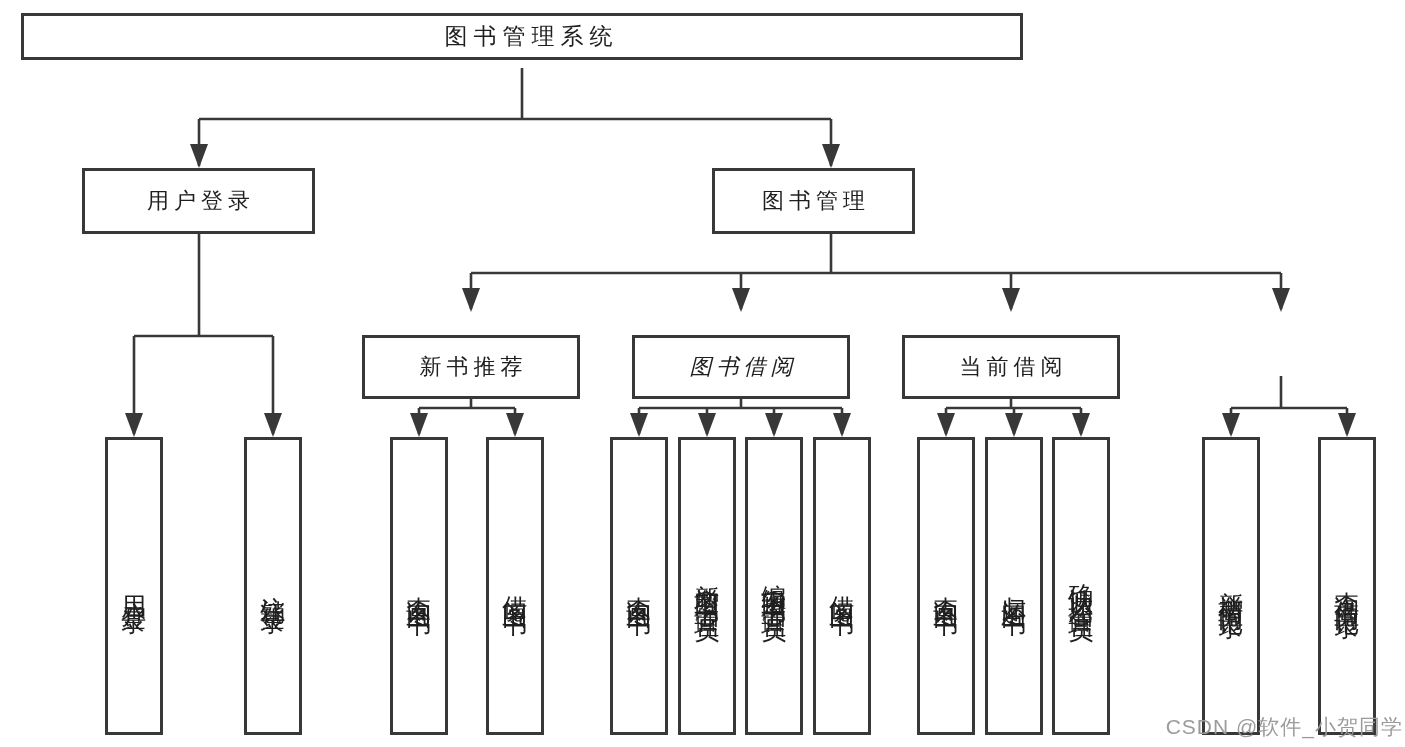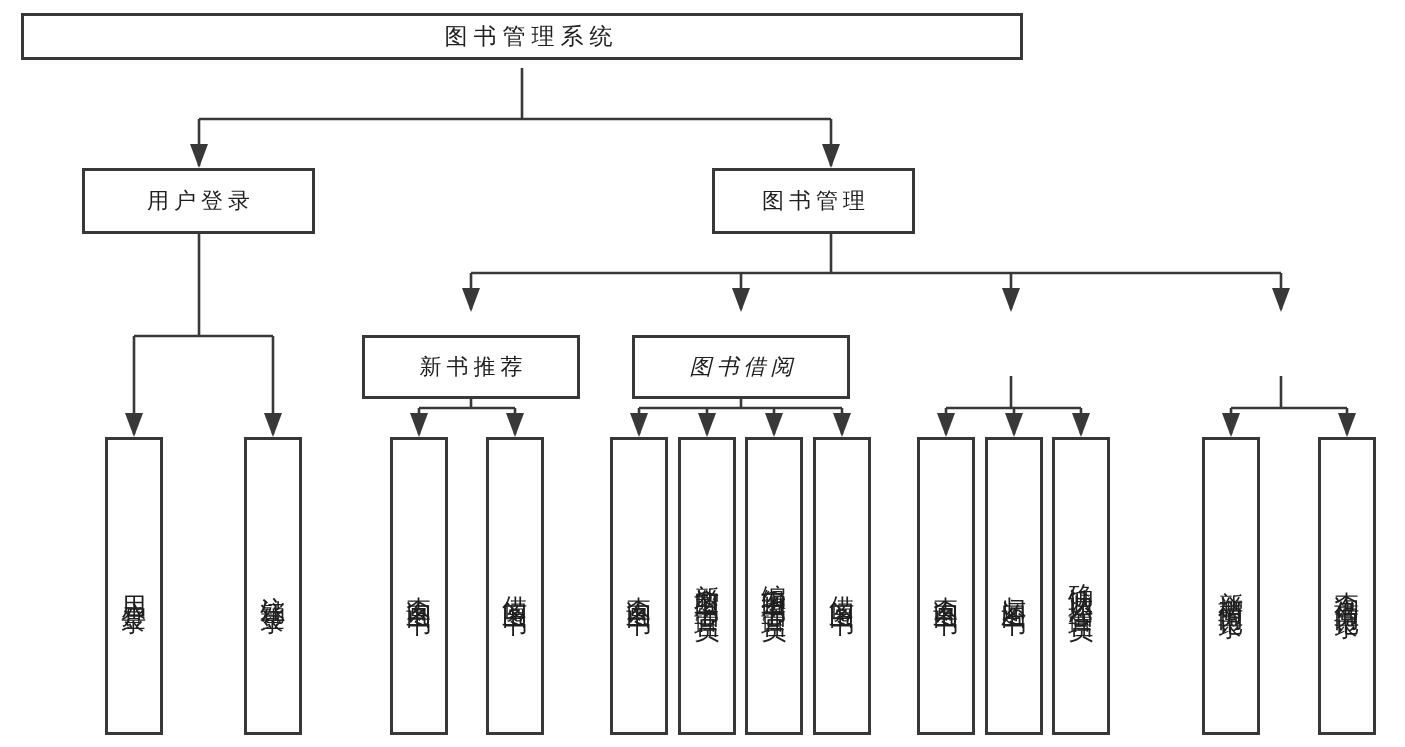--- a/index.html
+++ b/index.html
@@ -133,32 +133,34 @@
     </g>
   </svg>
 
   <div class="node node-root">图书管理系统</div>
 
   <div class="node node-l2 pos-a">用户登录</div>
   <div class="node node-l2 pos-b">图书管理</div>
 
   <div class="node node-l3 pos-1">新书推荐</div>
   <div class="node node-l3 pos-2">图书借阅</div>
+  <div class="node node-l3 pos-3">当前借阅</div>
 
   <div class="node node-leaf leaf-1">用户登录</div>
   <div class="node node-leaf leaf-2">注销登录</div>
 
   <div class="node node-leaf leaf-3">查询图书</div>
   <div class="node node-leaf leaf-4">借阅图书</div>
 
   <div class="node node-leaf leaf-5">查询图书</div>
   <div class="node node-leaf leaf-6">新增图书（管理员）</div>
   <div class="node node-leaf leaf-7">编辑图书（管理员）</div>
   <div class="node node-leaf leaf-8">借阅图书</div>
 
   <div class="node node-leaf leaf-9">查询图书</div>
   <div class="node node-leaf leaf-10">归还图书</div>
   <div class="node node-leaf leaf-11">确认归还（管理员）</div>
 
   <div class="node node-leaf leaf-12">新增借阅记录</div>
   <div class="node node-leaf leaf-13">查询借阅记录</div>
 
+  <div class="watermark">CSDN @软件_小贺同学</div>
 </div>
 
 </body></html>

